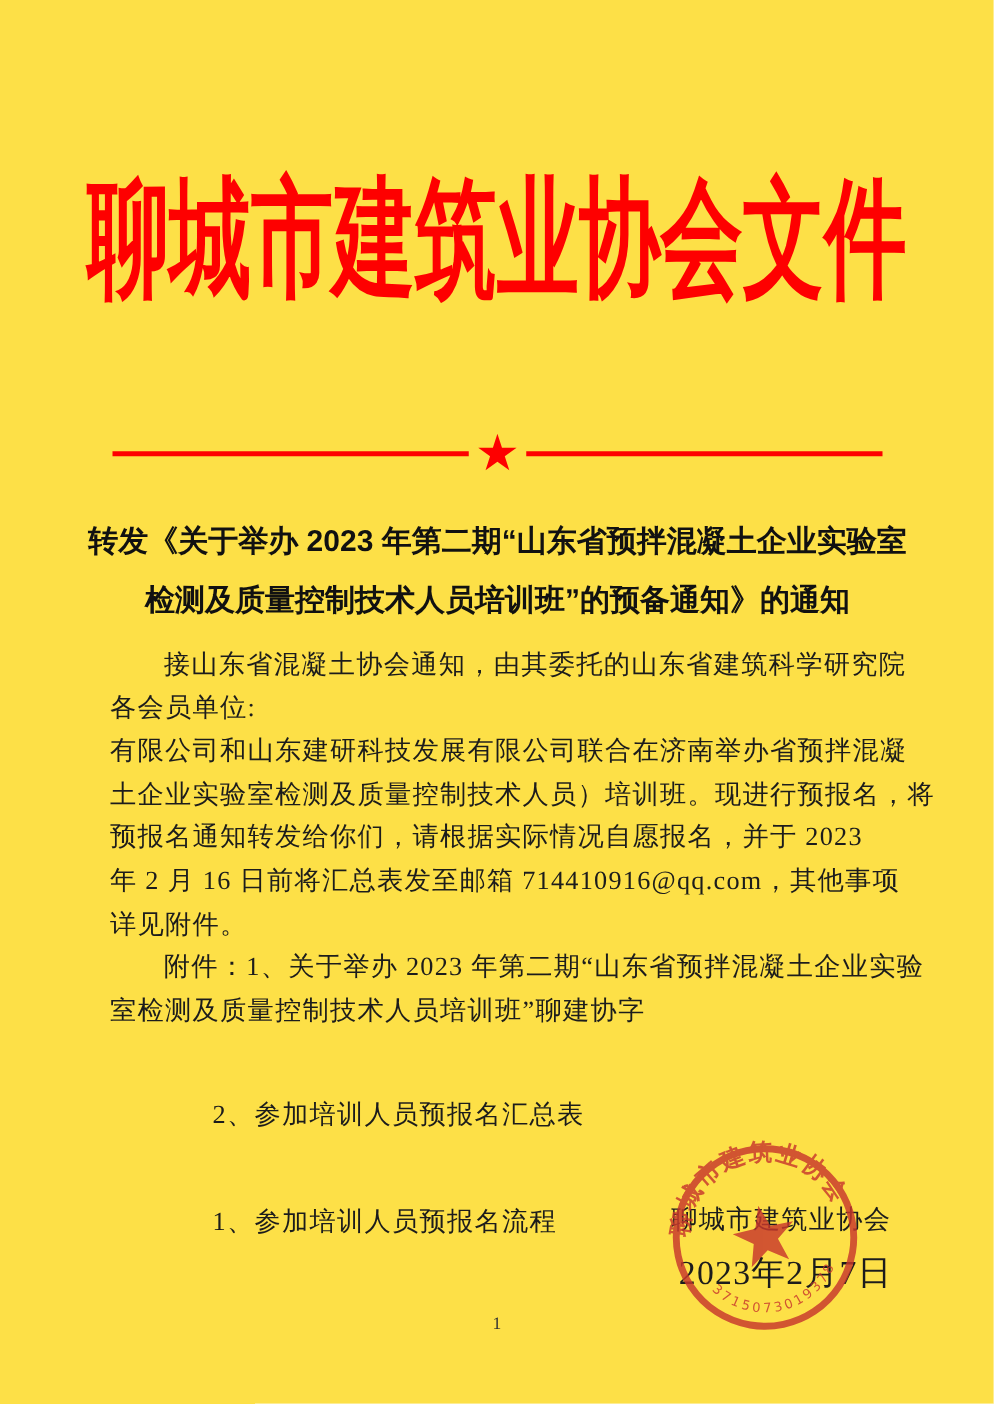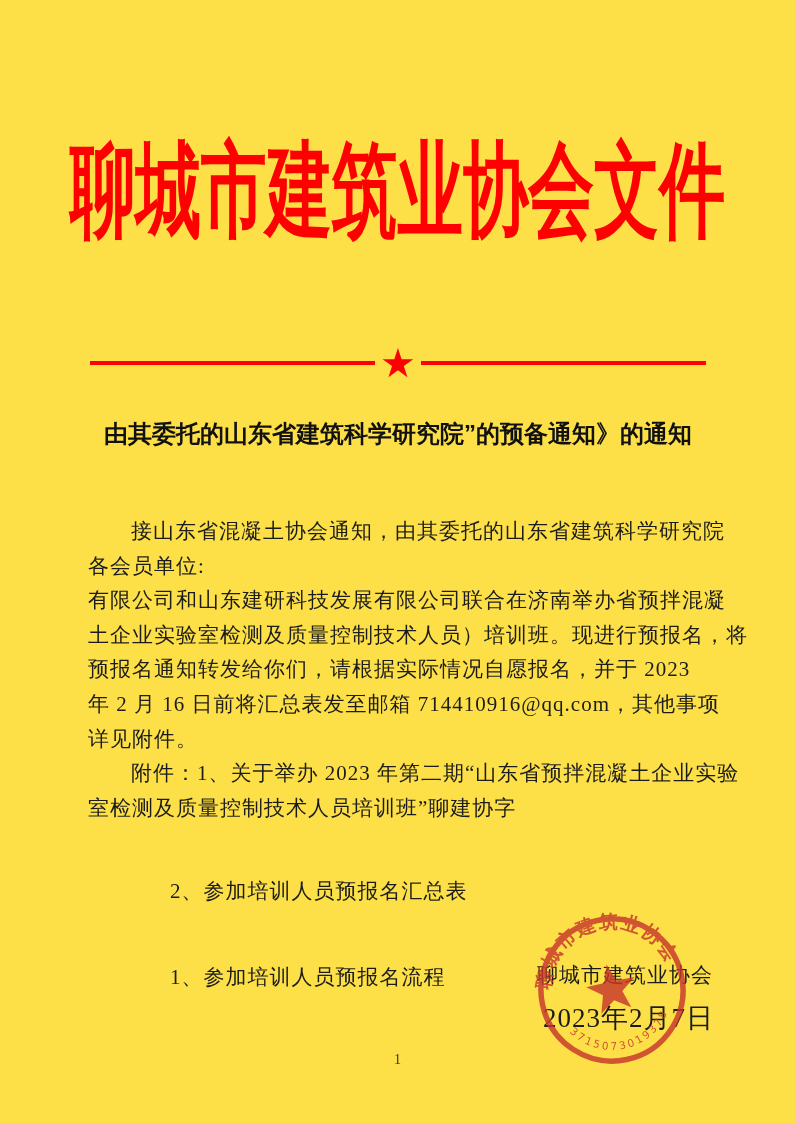--- a/index.html
+++ b/index.html
@@ -63,21 +63,22 @@
   <div class="org-title">聊城市建筑业协会文件</div>
 
 
   <div class="divider">
     <div class="seg left"></div>
     <span class="star">★</span>
     <div class="seg right"></div>
   </div>
 
   <div class="notice-title">
-    <div>由其委托的山东省建筑科学研究院”的预备通知》的通知</div>
+    <div>转发《关于举办 2023 年第二期“山东省预拌混凝土企业实验室</div>
+    <div>检测及质量控制技术人员培训班”的预备通知》的通知</div>
   </div>
 
   <div class="body-block">
     <div class="bodyline indent2">接山东省混凝土协会通知，由其委托的山东省建筑科学研究院</div>
     <div class="bodyline">各会员单位:</div>
     <div class="bodyline">有限公司和山东建研科技发展有限公司联合在济南举办省预拌混凝</div>
     <div class="bodyline">土企业实验室检测及质量控制技术人员）培训班。现进行预报名，将</div>
     <div class="bodyline">预报名通知转发给你们，请根据实际情况自愿报名，并于 2023</div>
     <div class="bodyline">年 2 月 16 日前将汇总表发至邮箱 714410916@qq.com，其他事项</div>
     <div class="bodyline">详见附件。</div>

